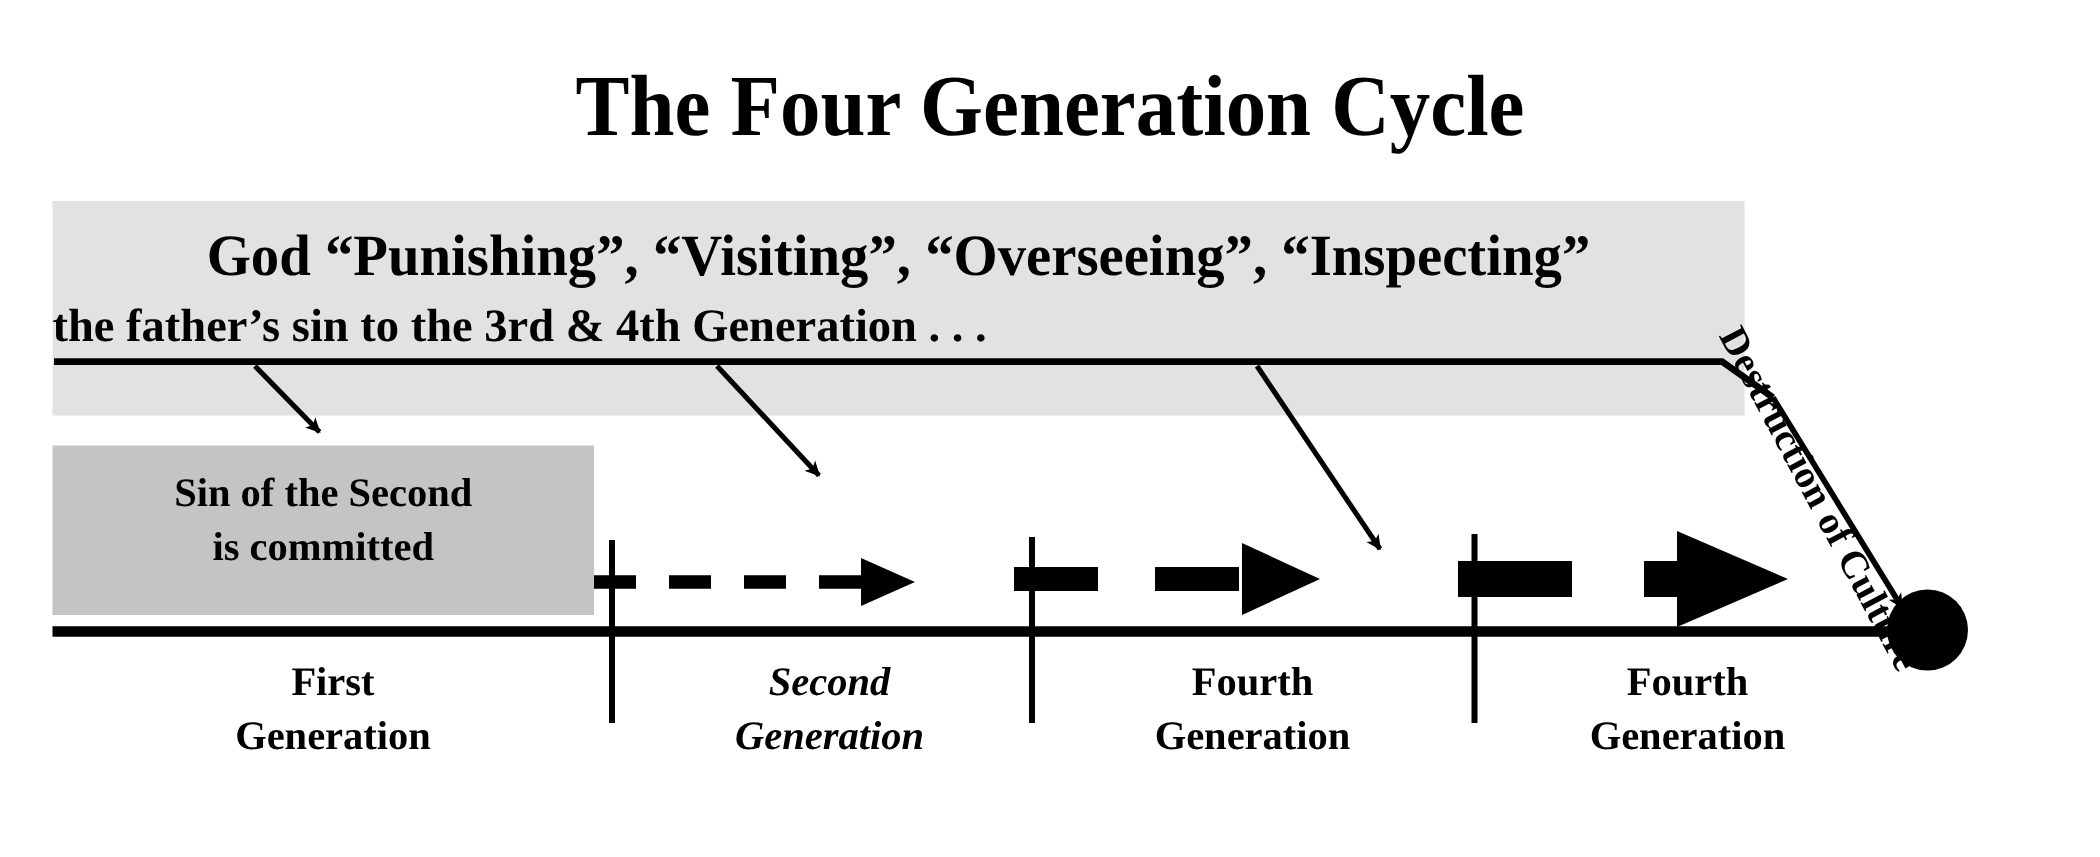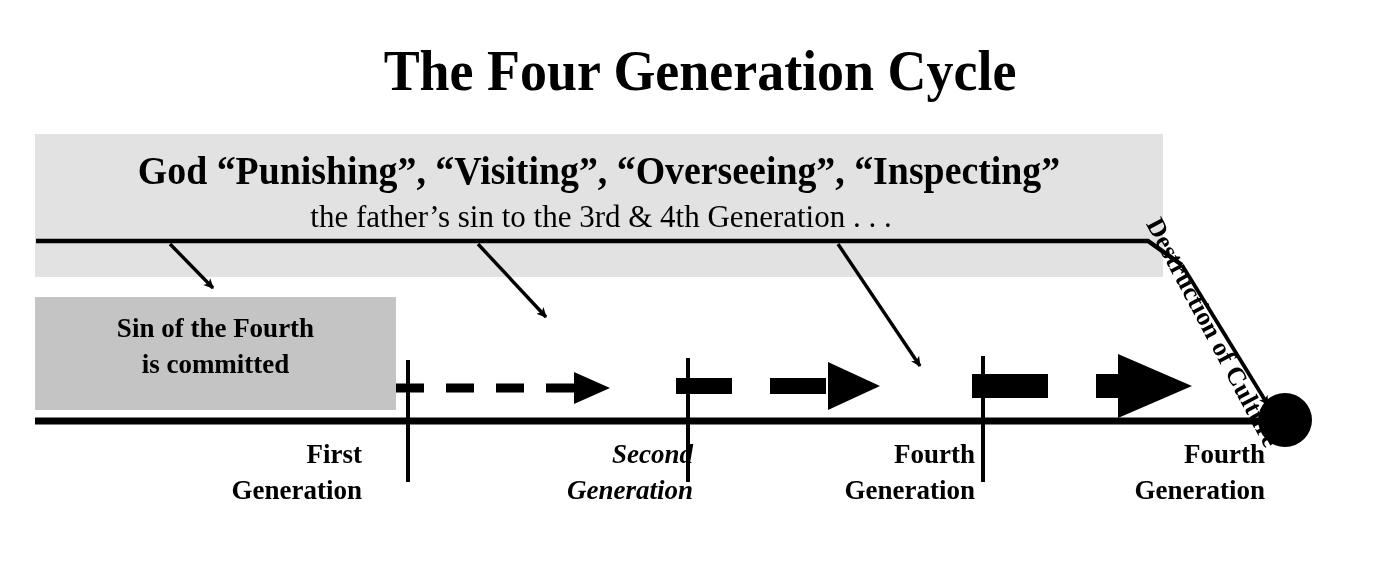--- a/index.html
+++ b/index.html
@@ -54,25 +54,25 @@
     line-height: 1.1;
     white-space: nowrap;
     transform: scaleX(0.97);
     transform-origin: center top;
   }
   #banner-line2 {
     position: absolute;
     left: 35px;
     top: 200px;
     width: 1140px;
-    text-align: center;
+    text-align: left;
     padding-right: 8px;
     box-sizing: border-box;
     font-size: 31px;
-    font-weight: normal;
+    font-weight: bold;
     line-height: 1.1;
     white-space: nowrap;
   }
 
   
   #sin-box {
     position: absolute;
     left: 35px;
     top: 297px;
     width: 361px;
@@ -99,21 +99,21 @@
     width: 1400px;
     height: 571px;
     pointer-events: none;
   }
 
   
   .gen-label {
     position: absolute;
     top: 437px;
     width: 280px;
-    text-align: right;
+    text-align: center;
     font-size: 27px;
     font-weight: bold;
     line-height: 1.32;
     white-space: pre-line;
   }
   #gen-1 { left: 82px; }
   #gen-2 { left: 413px; font-style: italic; }
   #gen-3 { left: 695px; }
   #gen-4 { left: 985px; }
 
@@ -135,21 +135,21 @@
 
 <div id="stage">
 
   <div id="title">The Four Generation Cycle</div>
 
   <div id="banner-box"></div>
   <div id="banner-line1">God “Punishing”, “Visiting”, “Overseeing”, “Inspecting”</div>
   <div id="banner-line2">the father’s sin to the 3rd &amp; 4th Generation . . .</div>
 
   <div id="sin-box"></div>
-  <div id="sin-text">Sin of the Fourth
+  <div id="sin-text">Sin of the Second
 is committed</div>
 
   <svg id="draw" viewBox="0 0 1400 571" xmlns="http://www.w3.org/2000/svg">
 
     <defs>
       <marker id="thin-head" markerWidth="11" markerHeight="11" refX="9" refY="5.5" orient="auto" markerUnits="userSpaceOnUse">
         <path d="M0,0.6 L10,5.5 L0,10.4 L2.6,5.5 Z" fill="#000"></path>
       </marker>
     </defs>
 

